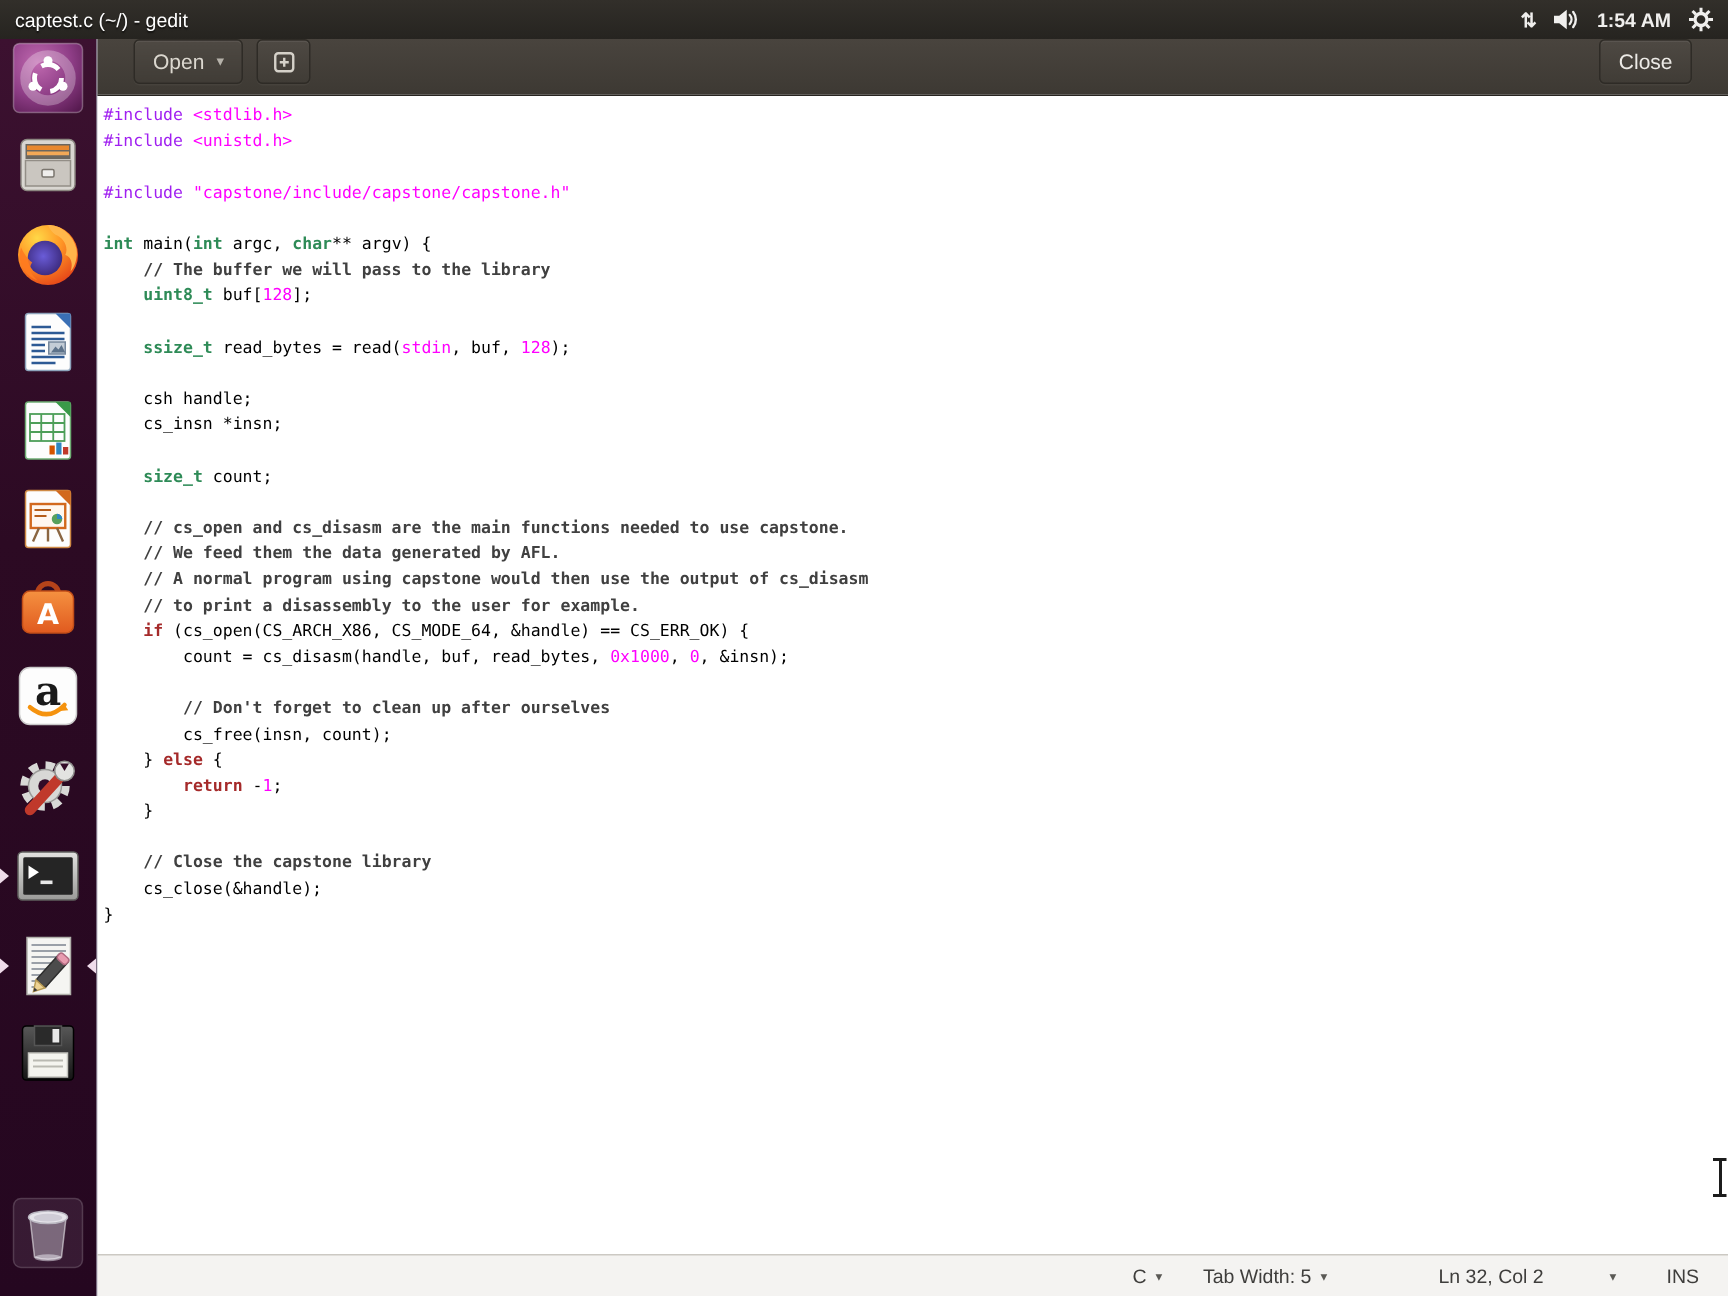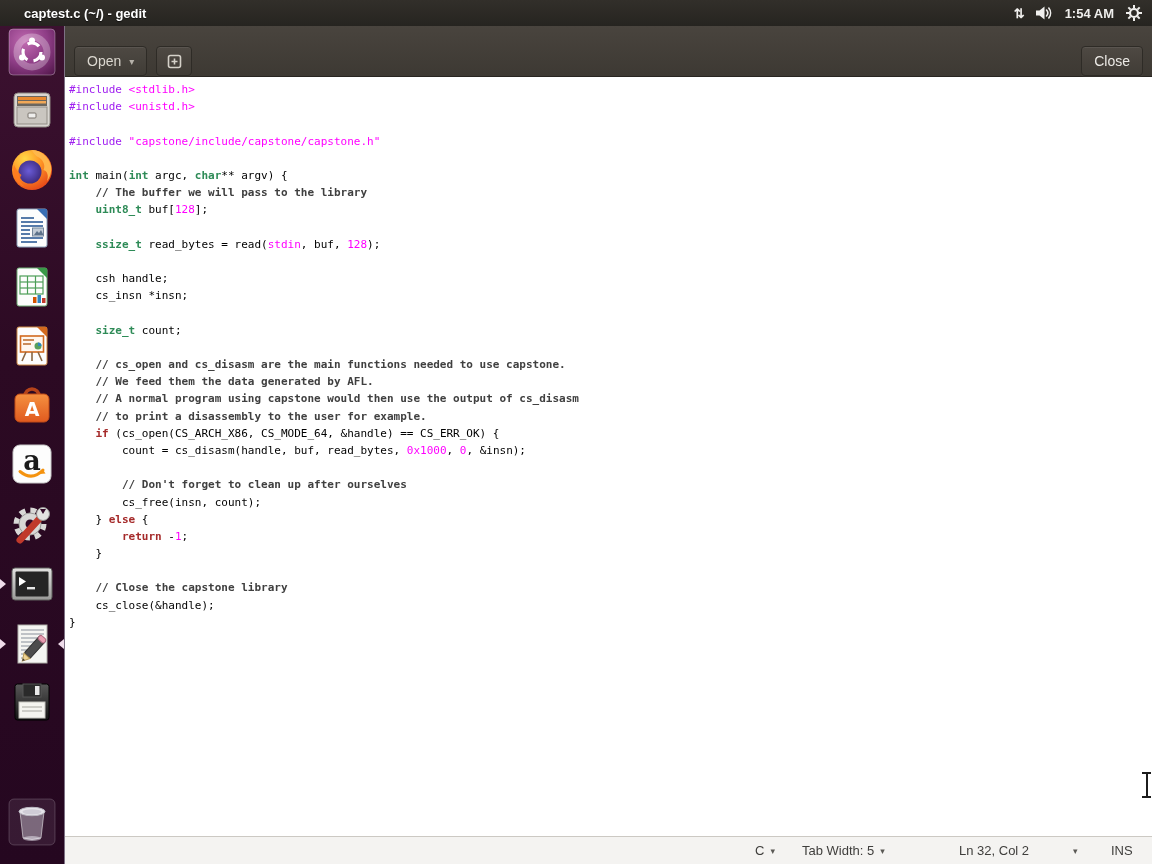--- a/index.html
+++ b/index.html
@@ -4,43 +4,43 @@
 <style>
   * { margin:0; padding:0; box-sizing:border-box; }
   html,body { background:#1a1a1a; }
   .screen{ position:relative; width:1152px; height:864px; overflow:hidden;
            font-family:"Liberation Sans",sans-serif; background:#2d0a23; }
 
   
   .topbar{ position:absolute; top:0; left:0; width:1152px; height:26px;
            background:linear-gradient(#322f2a,#262420); color:#fff;
            display:flex; align-items:center; z-index:30; }
-  .topbar-title{ margin-left:24px; font-size:13px; font-weight:bold; text-shadow:0 1px 1px rgba(0,0,0,.6); }
+  .topbar-title{ margin-left:10px; font-size:13px; font-weight:normal; text-shadow:0 1px 1px rgba(0,0,0,.6); }
   .topbar-right{ margin-left:auto; display:flex; align-items:center; gap:12px; margin-right:10px; }
   .net-arrows{ font-size:13px; font-weight:bold; color:#f0efed; letter-spacing:-2px; }
   .clock{ font-size:13px; font-weight:bold; color:#f0efed; }
   .tb-icon{ display:flex; align-items:center; }
 
   
   .launcher{ position:absolute; top:26px; left:0; width:64px; height:838px;
              background:linear-gradient(180deg,#3c1130 0%, #2c0a23 40%, #250720 100%); z-index:20; }
   .licon{ position:absolute; left:8px; width:48px; height:48px;
           display:flex; align-items:center; justify-content:center; }
   .ind-left{ position:absolute; left:0; width:0; height:0;
              border-top:5px solid transparent; border-bottom:5px solid transparent;
              border-left:6px solid #efdcea; }
   .ind-right{ position:absolute; right:0; width:0; height:0;
               border-top:5px solid transparent; border-bottom:5px solid transparent;
               border-right:6px solid #efdcea; }
 
   
   .window{ position:absolute; top:26px; left:64px; width:1088px; height:838px;
            display:flex; flex-direction:column; border-left:1px solid #7d7184; background:#fff; }
-  .toolbar{ height:51px; flex:none; background:linear-gradient(#49443e,#3d3933);
-            border-bottom:1px solid #282521; display:flex; align-items:flex-end; padding:0 9px; }
+  .toolbar{ height:38px; flex:none; background:linear-gradient(#49443e,#3d3933);
+            border-bottom:1px solid #282521; display:flex; align-items:flex-start; padding:0 24px; }
   .tb-btn{ height:30px; border:1px solid #2e2b26; border-radius:4px;
            background:linear-gradient(#4e4943,#403c36);
            box-shadow:inset 0 1px rgba(255,255,255,.07), 0 1px rgba(255,255,255,.04);
            color:#dbd7cf; font-size:14px; display:flex; align-items:center; padding:0 12px; gap:8px; }
   .tb-btn .chev{ font-size:10px; color:#b6b2aa; }
   .newdoc{ margin-left:9px; width:36px; justify-content:center; padding:0; }
   .save{ margin-left:auto; color:#eceae6; }
 
   
   .textarea{ flex:1; background:#fff; position:relative; overflow:hidden; }

